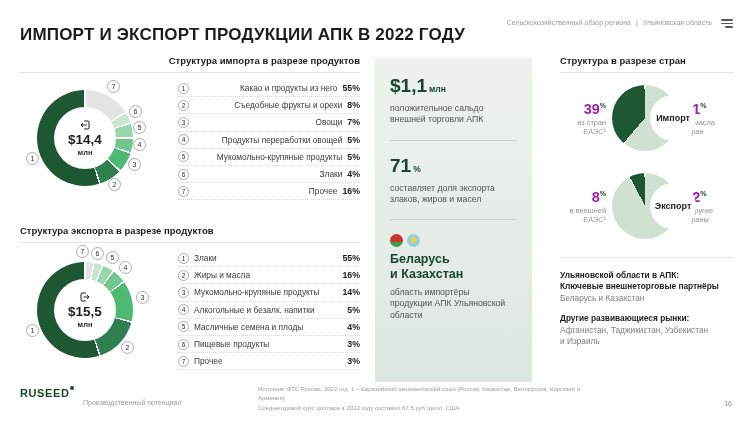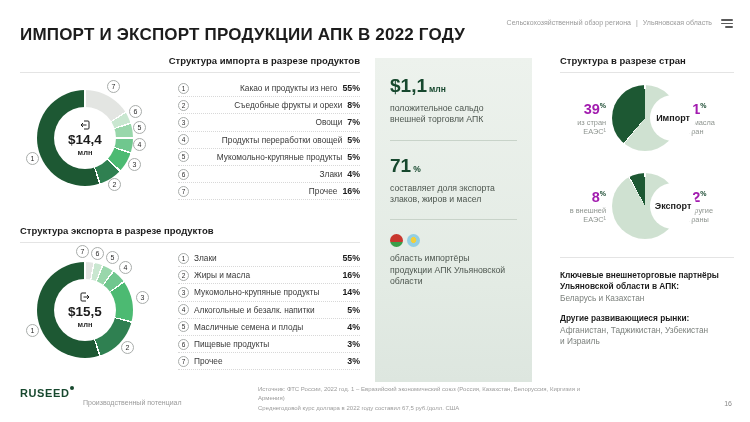--- a/index.html
+++ b/index.html
@@ -220,20 +220,24 @@
   <div>
     <span class="stat-value">71</span><span class="stat-unit">%</span>
     <div class="stat-desc">составляет доля экспорта злаков, жиров и масел</div>
   </div>
   <hr class="panel-div">
   <div>
     <div class="flags">
       <span class="flag flag-by"></span>
       <span class="flag flag-kz"></span>
     </div>
+    <div class="partner-title">
+      <div>Беларусь</div>
+      <div>и Казахстан</div>
+    </div>
     <div class="stat-desc">область импортёры продукции АПК Ульяновской области</div>
   </div>
 </div>
 
 <div class="col-right">
   <h2 class="sec-title">Структура в разрезе стран</h2>
   <hr class="sec-rule">
 
   <div class="country-row">
     <div class="cr-side cr-left">
@@ -264,22 +268,22 @@
       <div><span class="cr-value">92</span><span class="cr-unit">%</span></div>
       <div class="cr-label">в другие</div>
       <div class="cr-label">страны</div>
     </div>
   </div>
 
   <hr class="right-div">
 
   <div>
     <div class="kv-title">
+      <div>Ульяновской области в АПК:</div>
       <div>Ключевые внешнеторговые партнёры</div>
-      <div>Ульяновской области в АПК:</div>
     </div>
     <div class="kv-text">Беларусь и Казахстан</div>
     <div class="kv-title">Другие развивающиеся рынки:</div>
     <div class="kv-text">
       <div>Афганистан, Таджикистан, Узбекистан</div>
       <div>и Израиль</div>
     </div>
   </div>
 </div>
 

